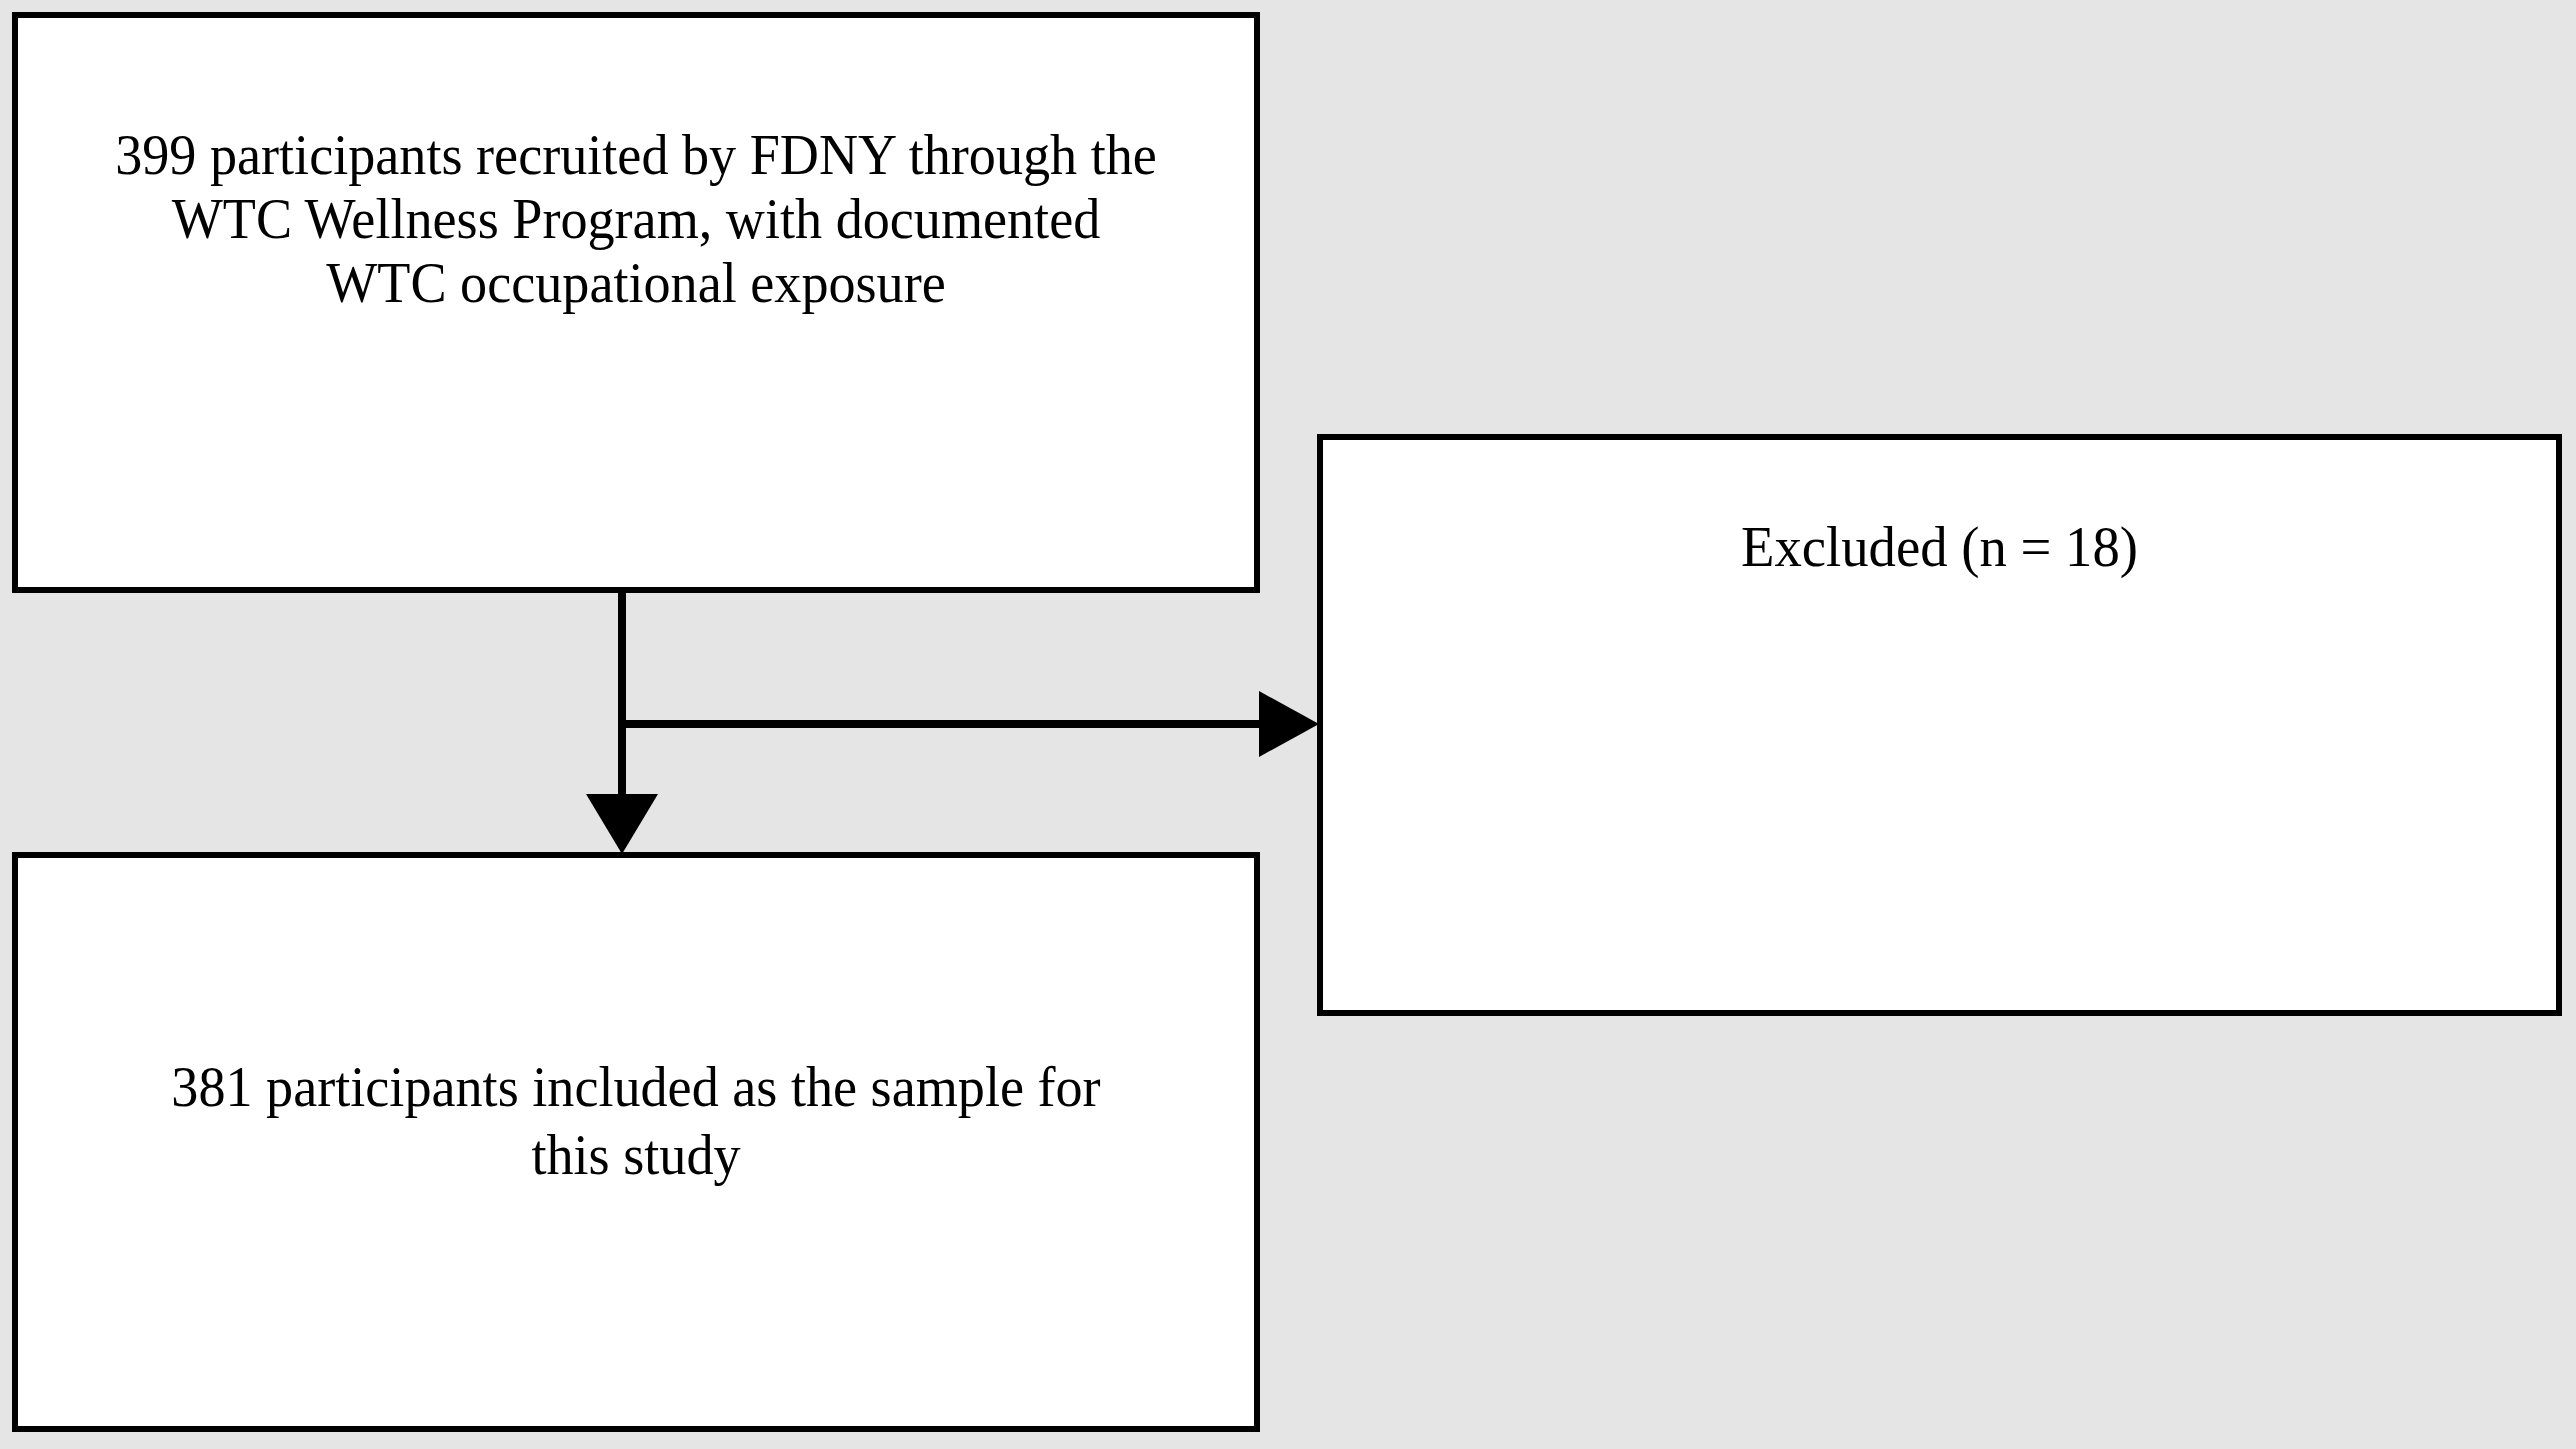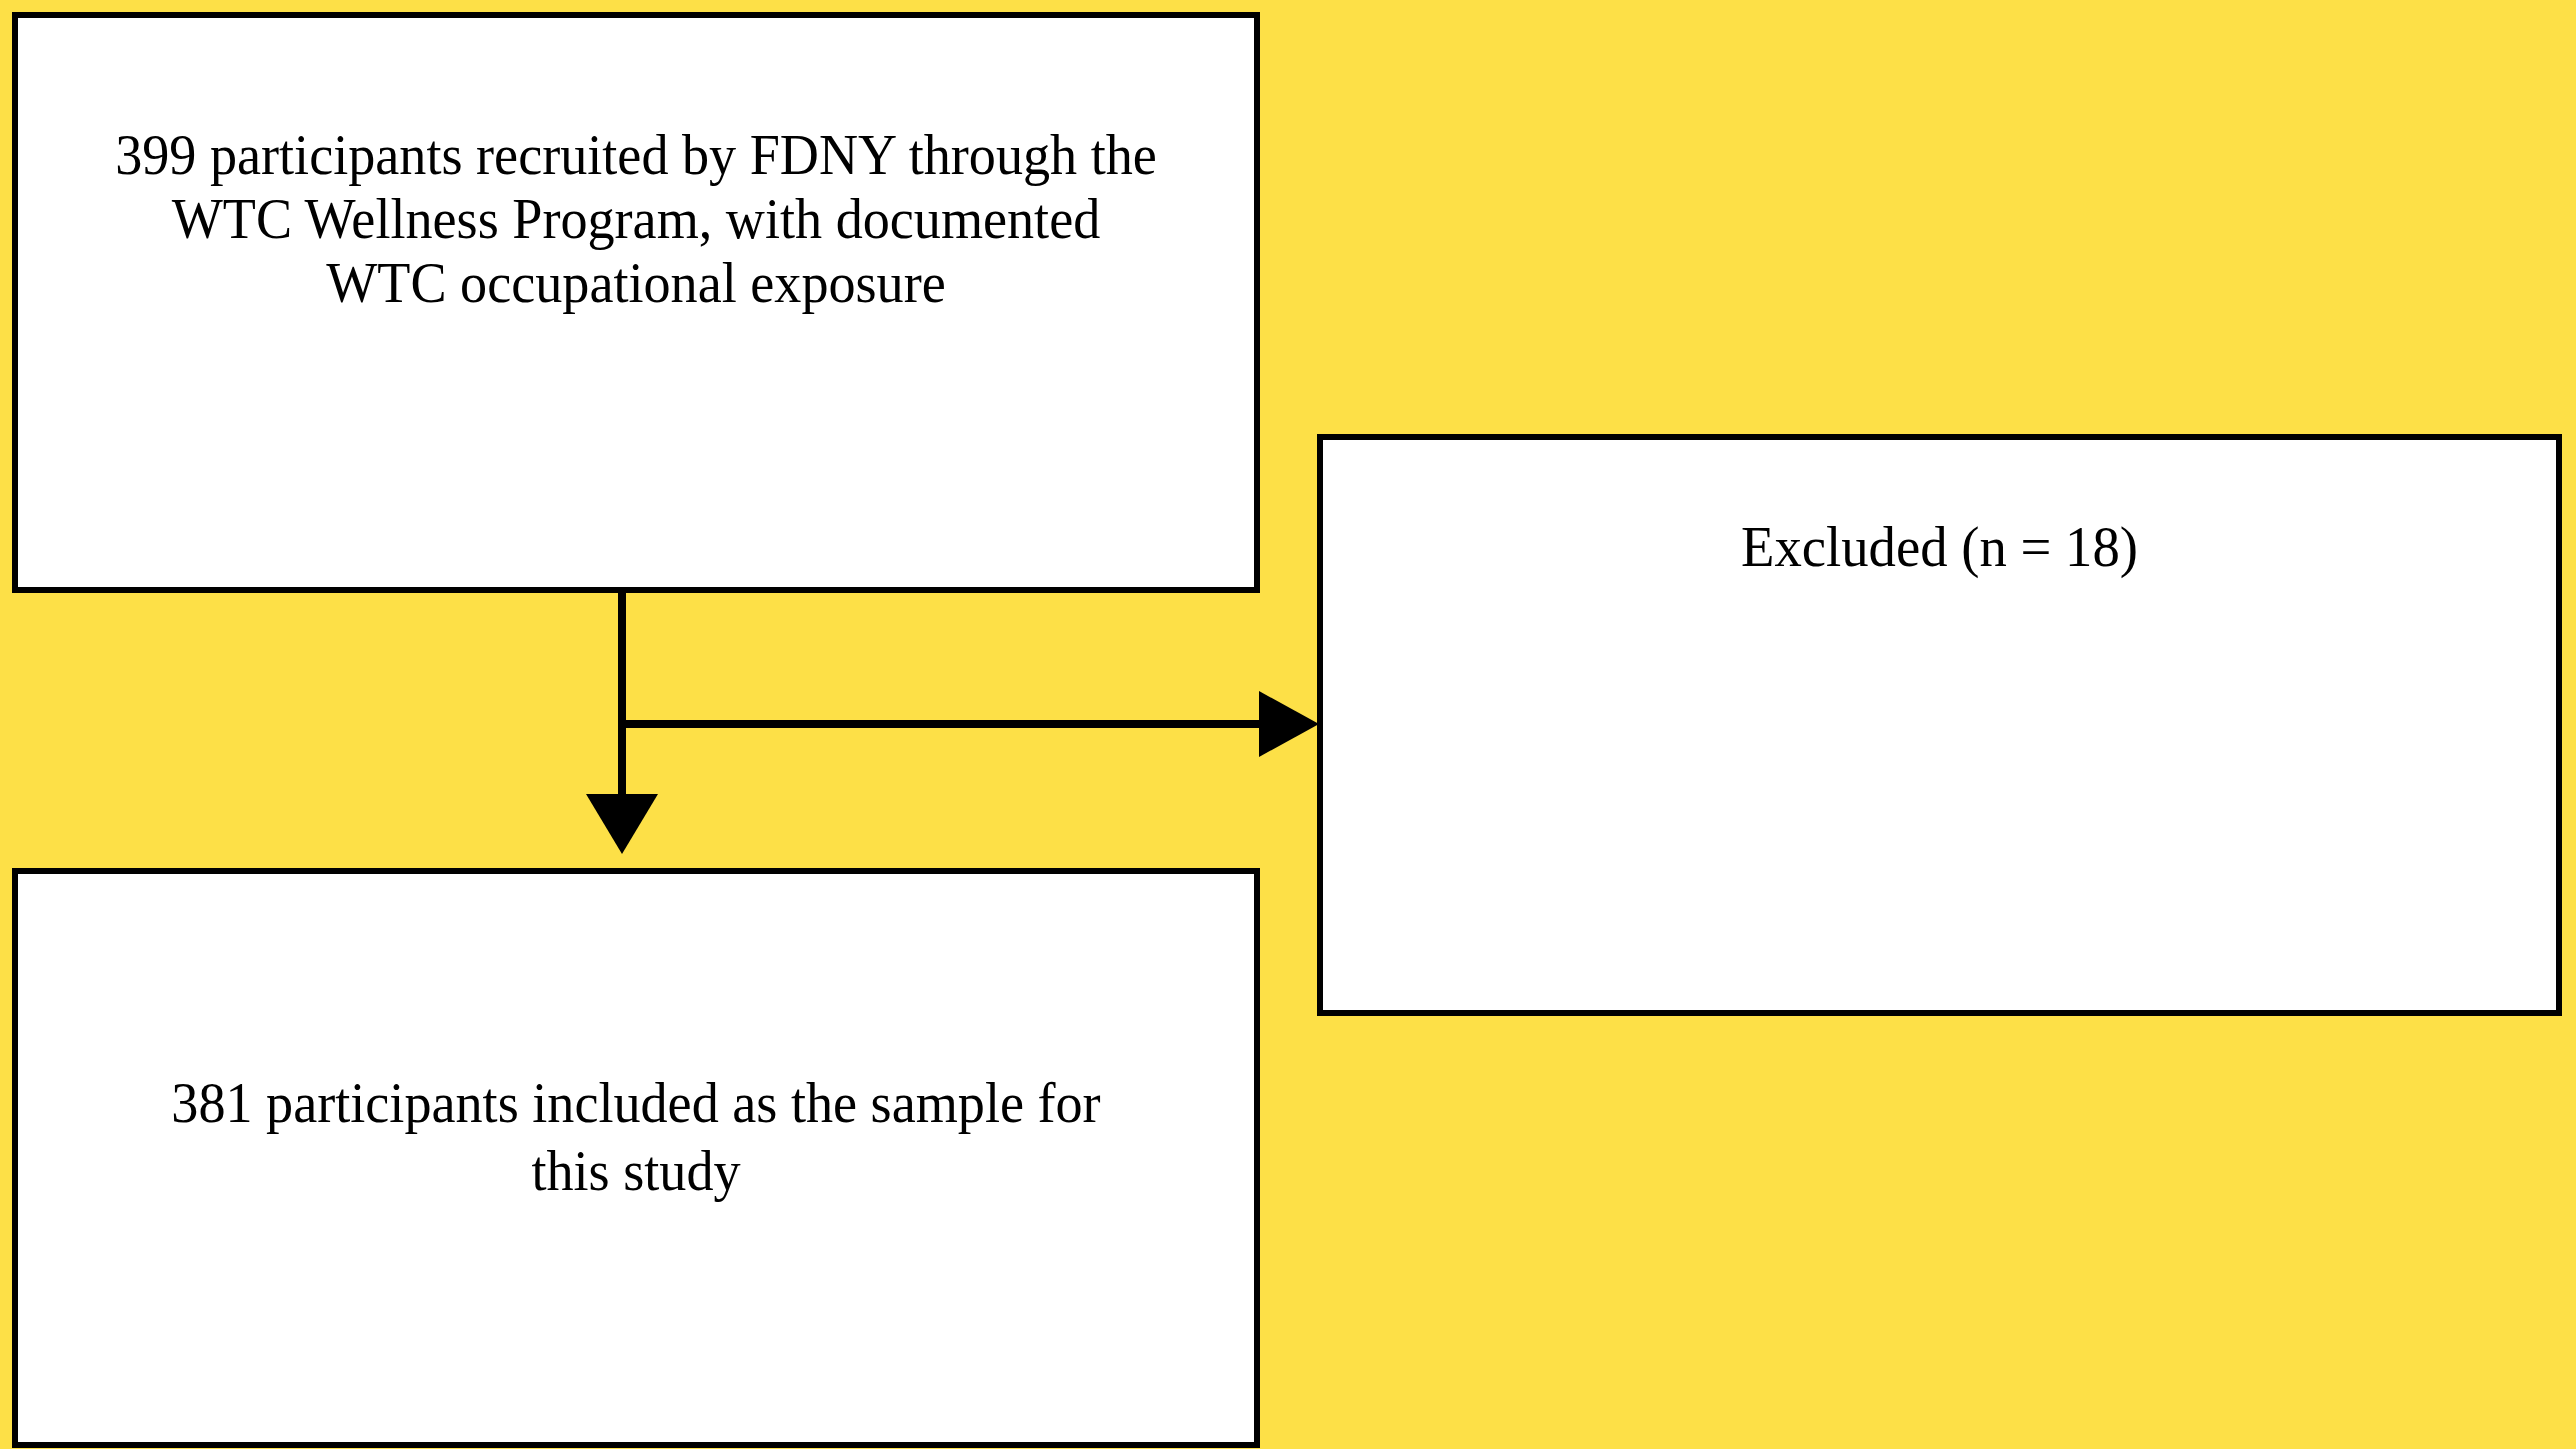--- a/index.html
+++ b/index.html
@@ -5,21 +5,21 @@
 <style>
   html, body {
     margin: 0;
     padding: 0;
     background: #ffffff;
   }
   #canvas {
     position: relative;
     width: 2576px;
     height: 1450px;
-    background: #fde047;
+    background: #e5e5e5;
     overflow: hidden;
     font-family: "Liberation Serif", "DejaVu Serif", serif;
     color: #000000;
   }
 
   
   .flow-box {
     position: absolute;
     box-sizing: border-box;
     border: 6.8px solid #000000;
@@ -91,21 +91,20 @@
   }
 
   
   #box-included {
     left: 11.7px;
     top: 852px;
     width: 1248px;
     height: 580px;
     align-items: center;
     justify-content: flex-start;
-    margin-top: 16px;
   }
   #box-included .box-text {
     margin-top: 195px;
     width: 1062px;
     text-align: center;
     font-size: 57px;
     line-height: 68px;
     transform: scaleX(0.95);
     transform-origin: center top;
   }

